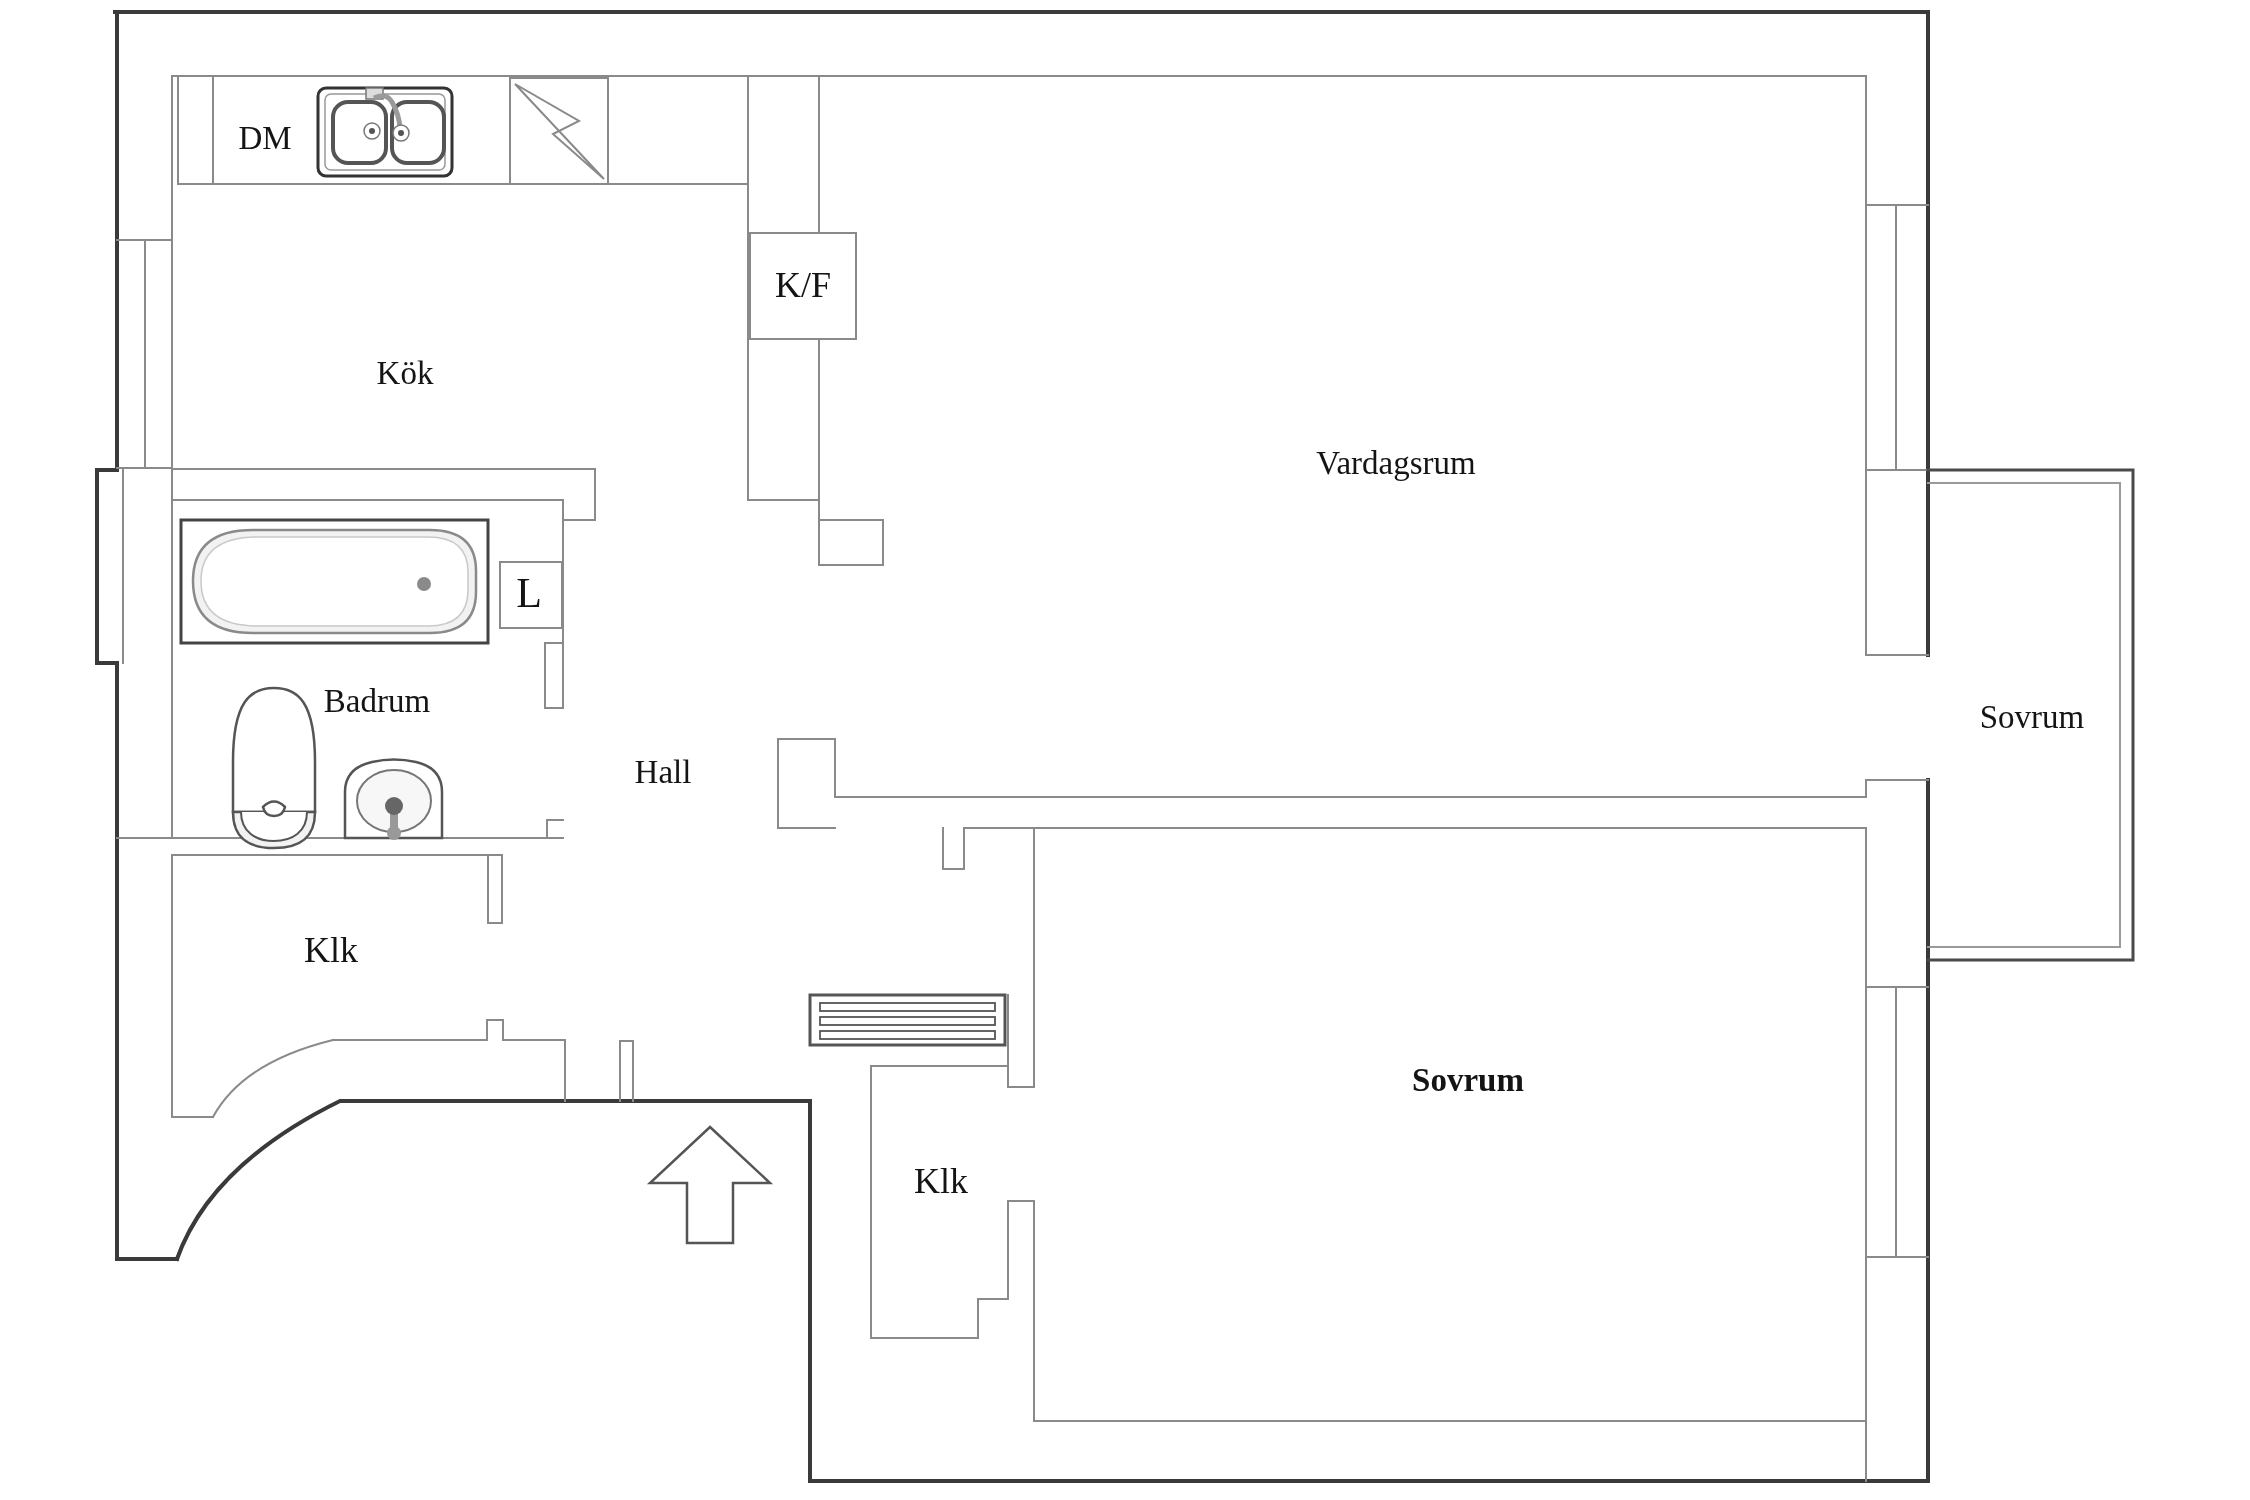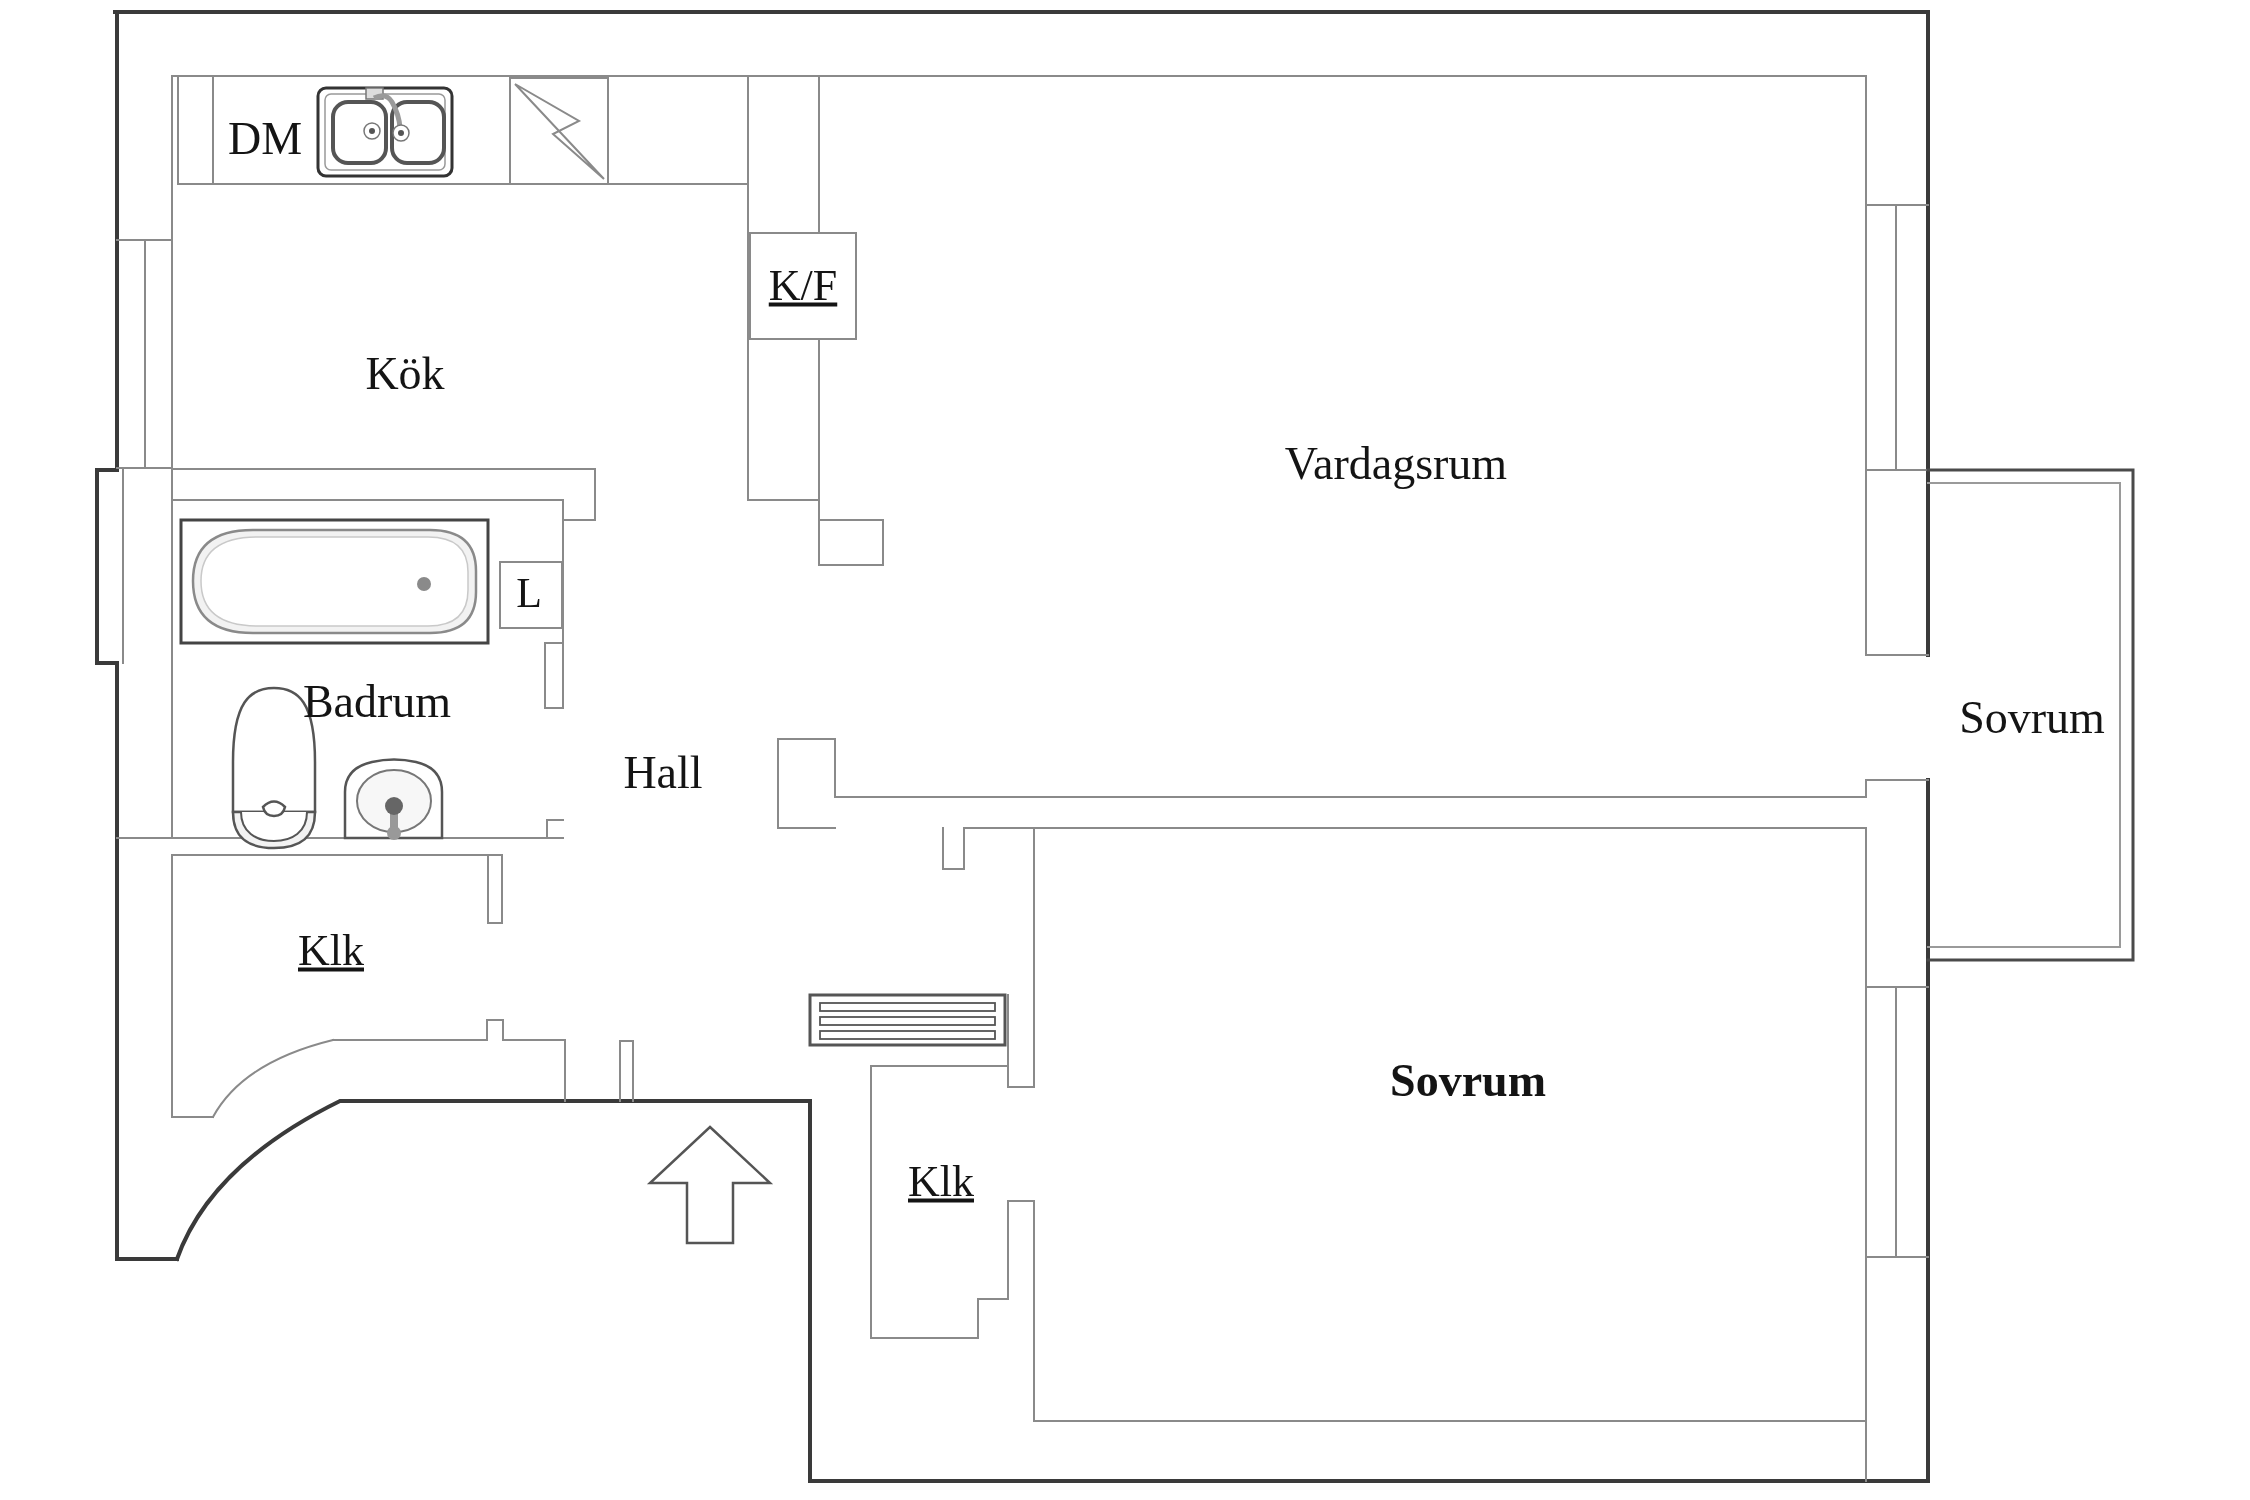--- a/index.html
+++ b/index.html
@@ -1,22 +1,22 @@
 <!DOCTYPE html>
 <html><head>
 <meta charset="utf-8">
 <style>
   html,body{margin:0;padding:0;background:#ffffff;}
   #stage{position:relative;width:2250px;height:1500px;background:#ffffff;overflow:hidden;
          font-family:"Liberation Serif","DejaVu Serif",serif;}
   #plan-svg{position:absolute;left:0;top:0;}
   .lbl{position:absolute;transform:translate(-50%,-50%);color:#141414;white-space:nowrap;
        font-family:"Liberation Serif","DejaVu Serif",serif;}
-  .lbl-room{font-size:46px;}
-  .lbl-sm{font-size:44px;text-decoration:underline;}
+  .lbl-room{font-size:33px;}
+  .lbl-sm{font-size:36px;}
   .lbl-xs{font-size:42px;}
 </style>
 </head>
 <body>
 
 <div id="stage">
 
   <svg id="plan-svg" width="2250" height="1500" viewBox="0 0 2250 1500">
 
     <g fill="none" stroke="#3a3a3a" stroke-width="4" stroke-linecap="square">

